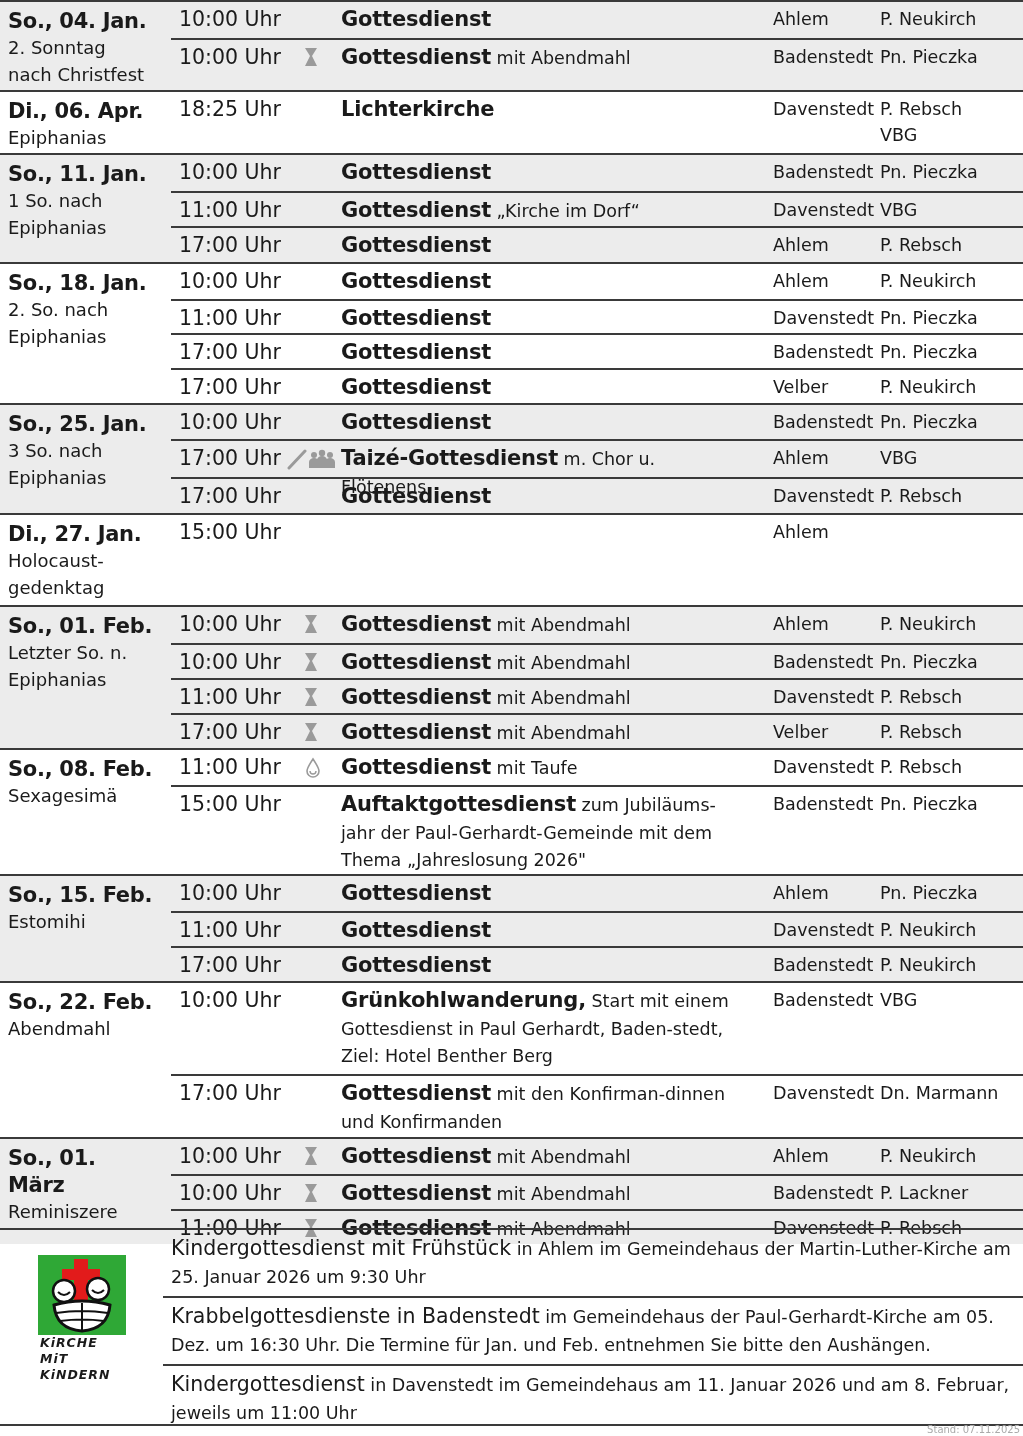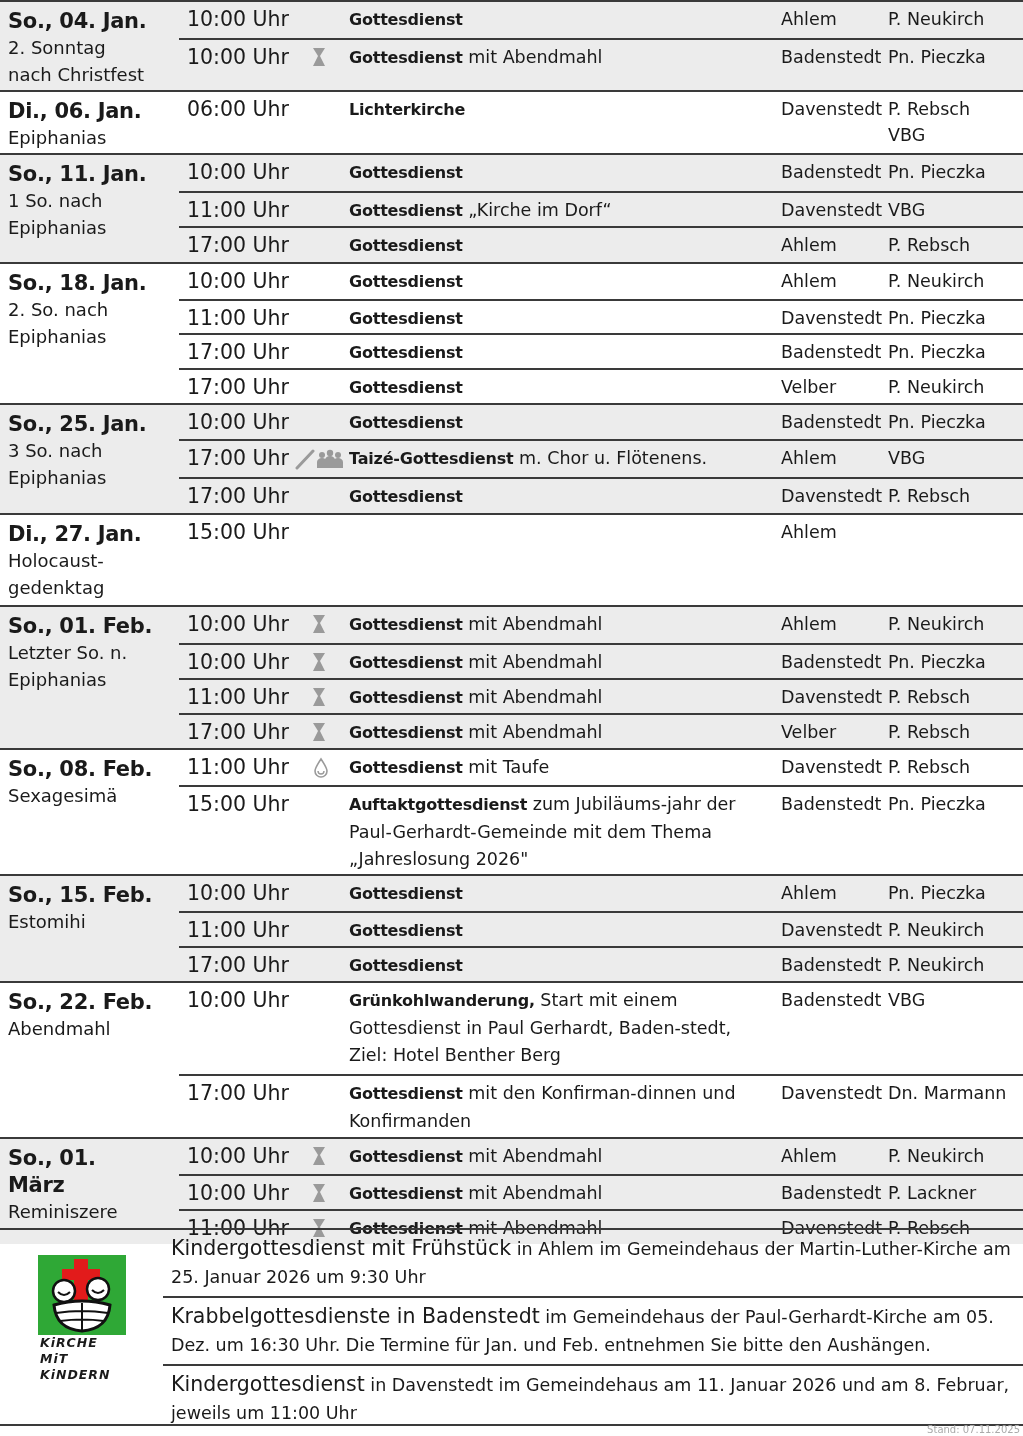--- a/index.html
+++ b/index.html
@@ -2,36 +2,36 @@
 <html><head>
 <meta charset="utf-8">
 <style>
   html, body { margin: 0; padding: 0; background: #ffffff; }
   body {
     width: 1023px; height: 1436px; overflow: hidden; position: relative;
     font-family: "DejaVu Sans", sans-serif; color: #1a1a1a;
   }
   .schedule { position: absolute; left: 0; top: 0; width: 1023px; }
   .day {
-    position: relative; border-top: 2.5px solid #3a3a3a; box-sizing: border-box; padding-left: 16px;
+    position: relative; border-top: 2.5px solid #3a3a3a; box-sizing: border-box;
   }
   .day.shade { background: #ececec; }
   .day.white { background: #ffffff; }
   .day-label {
     position: absolute; left: 8px; top: 6px; width: 150px; line-height: 27px;
   }
   .day-date { font-weight: bold; font-size: 21px; letter-spacing: -0.3px; display: block; line-height: 27px; }
   .day-sub { font-size: 18px; display: block; white-space: pre-line; line-height: 26.5px; }
   .events { margin-left: 163px; }
-  .event { position: relative; box-sizing: border-box; }
+  .event { position: relative; box-sizing: border-box; margin-left: 8px; }
   .event + .event { border-top: 2px solid #3a3a3a; }
   .ev-time { position: absolute; left: 8px; top: 4px; font-size: 20.5px; line-height: 26px; }
   .ev-icon { position: absolute; left: 128px; top: 7px; width: 30px; height: 20px; }
   .ev-title { position: absolute; left: 170px; top: 4px; width: 395px; line-height: 27.5px; font-size: 17.5px; }
-  .ev-title b { font-size: 16px; font-weight: bold; letter-spacing: -0.2px; }
+  .ev-title b { font-size: 21px; font-weight: bold; letter-spacing: -0.2px; }
   .ev-place { position: absolute; left: 602px; top: 4px; font-size: 17.5px; line-height: 26px; }
   .ev-person { position: absolute; left: 709px; top: 4px; font-size: 17.5px; line-height: 26px; white-space: pre-line; }
   .kids {
     position: absolute; left: 0; top: 1228px; width: 1023px; height: 194px;
     border-top: 2.5px solid #3a3a3a; border-bottom: 2.5px solid #3a3a3a;
   }
   .logo { position: absolute; left: 38px; top: 25px; width: 90px; }
   .logo-box { width: 88px; height: 80px; background: #2fa836; position: relative; }
   .logo-text { font-size: 12.5px; font-weight: bold; font-style: italic; letter-spacing: 1px; line-height: 16px; margin-top: 0; text-align: left; padding-left: 2px; }
   .kids-items { position: absolute; left: 163px; top: 0; width: 860px; }
@@ -63,26 +63,26 @@
               <path d="M2 1 H14 L9 9 L14 19 H2 L7 9 Z" fill="#9a9a9a"></path>
             </svg></span>
           <span class="ev-title"><b>Gottesdienst</b><span> mit Abendmahl</span></span>
           <span class="ev-place">Badenstedt</span>
           <span class="ev-person">Pn. Pieczka</span>
         </div>
       </div>
     </div>
     <div class="day white">
       <div class="day-label">
-        <span class="day-date">Di., 06. Jan.</span>
+        <span class="day-date">Di., 06. Apr.</span>
         <span class="day-sub">Epiphanias</span>
       </div>
       <div class="events">
         <div class="event" style="height: 61px;">
-          <span class="ev-time">06:00 Uhr</span>
+          <span class="ev-time">18:25 Uhr</span>
           <span class="ev-title"><b>Lichterkirche</b><span></span></span>
           <span class="ev-place">Davenstedt</span>
           <span class="ev-person">P. Rebsch
 VBG</span>
         </div>
       </div>
     </div>
     <div class="day shade">
       <div class="day-label">
         <span class="day-date">So., 11. Jan.</span>

